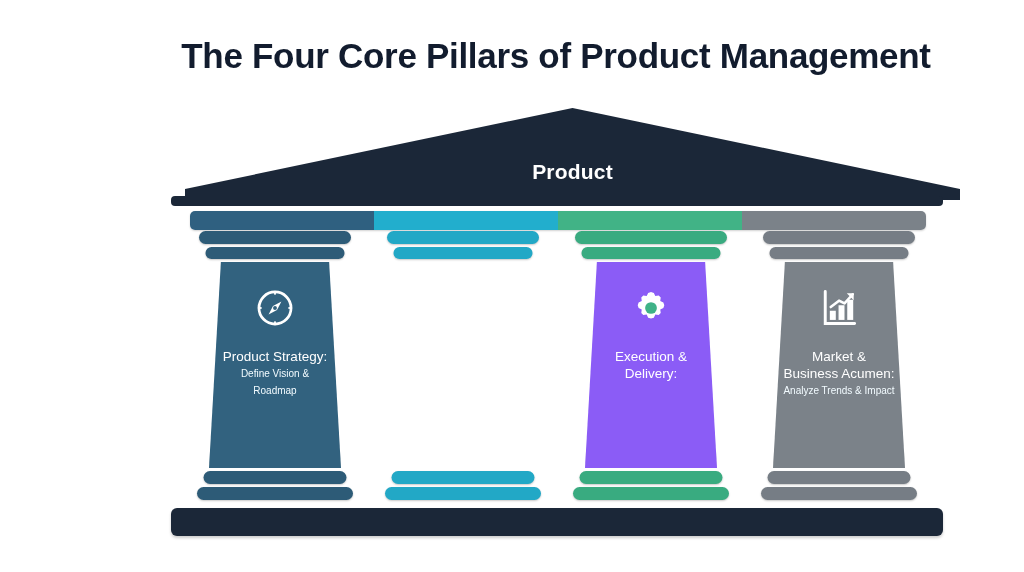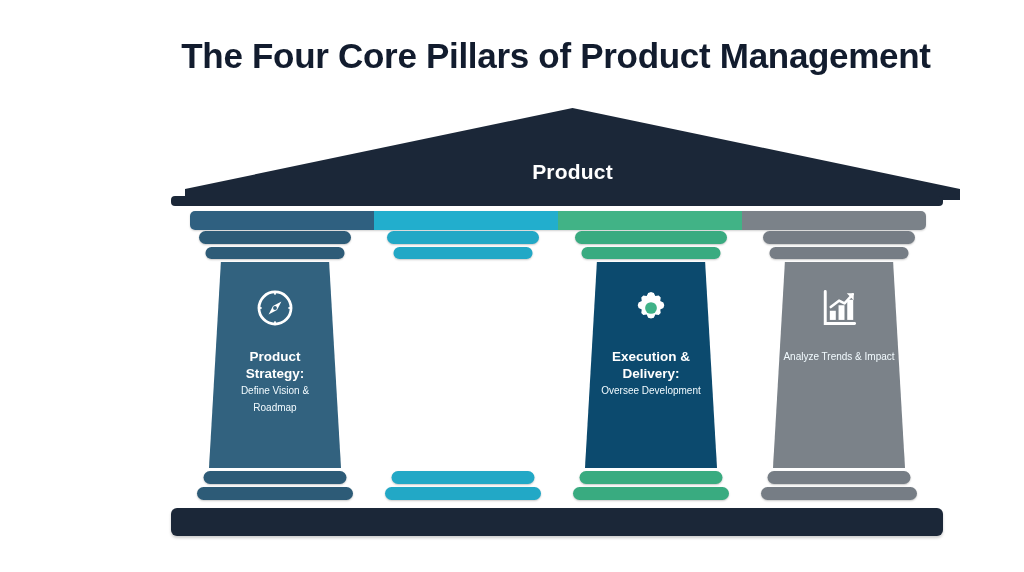--- a/index.html
+++ b/index.html
@@ -152,21 +152,21 @@
   }
   .pillar-text {
     margin-top: 18px;
     width: 112px;
     text-align: center;
     line-height: 17px;
   }
   .pillar-title {
     display: block;
     font-size: 13.5px;
-    font-weight: bold;
+    font-weight: normal;
     color: #ffffff;
   }
   .pillar-sub {
     display: block;
     font-size: 10px;
     font-weight: normal;
     color: #f2fbff;
   }
 </style>
 </head>
@@ -219,29 +219,28 @@
     <div class="pillar" id="pillar-1" style="left:336px;">
       <div class="cap-slab cap-slab-1" style="background: rgb(34, 168, 198);"></div>
       <div class="cap-slab cap-slab-2" style="background: rgb(34, 168, 198);"></div>
       <div class="base-slab base-slab-1" style="background: rgb(34, 168, 198);"></div>
       <div class="base-slab base-slab-2" style="background: rgb(34, 168, 198);"></div>
     </div>
 
     <div class="pillar" id="pillar-2" style="left:524px;">
       <div class="cap-slab cap-slab-1" style="background: rgb(57, 171, 128);"></div>
       <div class="cap-slab cap-slab-2" style="background: rgb(57, 171, 128);"></div>
-      <div class="shaft" style="background: #0c4a6e;">
+      <div class="shaft" style="background: #8b5cf6;">
         <div class="shaft-inner">
           <svg class="pillar-icon" viewBox="0 0 48 48">
             <path fill="#ffffff" d="M24 6.5l3.1 1 1.6 3.4 3.7-.5 2.2 2.2-.5 3.7 3.4 1.6 1 3.1-1 3.1-3.4 1.6.5 3.7-2.2 2.2-3.7-.5-1.6 3.4-3.1 1-3.1-1-1.6-3.4-3.7.5-2.2-2.2.5-3.7-3.4-1.6-1-3.1 1-3.1 3.4-1.6-.5-3.7 2.2-2.2 3.7.5 1.6-3.4z"></path>
             <circle cx="24" cy="24" r="6.4" fill="#3fb287"></circle>
           </svg>
           <div class="pillar-text">
             <span class="pillar-title">Execution &amp; Delivery:</span>
-            <span class="pillar-sub">Oversee Development</span>
           </div>
         </div>
       </div>
       <div class="base-slab base-slab-1" style="background: rgb(57, 171, 128);"></div>
       <div class="base-slab base-slab-2" style="background: rgb(57, 171, 128);"></div>
     </div>
 
     <div class="pillar" id="pillar-3" style="left:712px;">
       <div class="cap-slab cap-slab-1" style="background: rgb(118, 125, 133);"></div>
       <div class="cap-slab cap-slab-2" style="background: rgb(118, 125, 133);"></div>
@@ -249,20 +248,21 @@
         <div class="shaft-inner">
           <svg class="pillar-icon" viewBox="0 0 48 48">
             <path d="M9 6 L9 41 L41 41" fill="none" stroke="#ffffff" stroke-width="3.2" stroke-linecap="round"></path>
             <rect x="14" y="27" width="6.5" height="10" fill="#ffffff"></rect>
             <rect x="23.5" y="21" width="6.5" height="16" fill="#ffffff"></rect>
             <rect x="33" y="15" width="6.5" height="22" fill="#ffffff"></rect>
             <path d="M15 23 L24 16 L30 19 L39 9" fill="none" stroke="#ffffff" stroke-width="2.8" stroke-linecap="round" stroke-linejoin="round"></path>
             <path d="M32.5 8 L40 8 L40 15.5 Z" fill="#ffffff"></path>
           </svg>
           <div class="pillar-text">
+            <span class="pillar-title">Market &amp; Business Acumen:</span>
             <span class="pillar-sub">Analyze Trends &amp; Impact</span>
           </div>
         </div>
       </div>
       <div class="base-slab base-slab-1" style="background: rgb(118, 125, 133);"></div>
       <div class="base-slab base-slab-2" style="background: rgb(118, 125, 133);"></div>
     </div>
 
     <div id="plinth" style="background: rgb(27, 39, 56);"></div>
 

